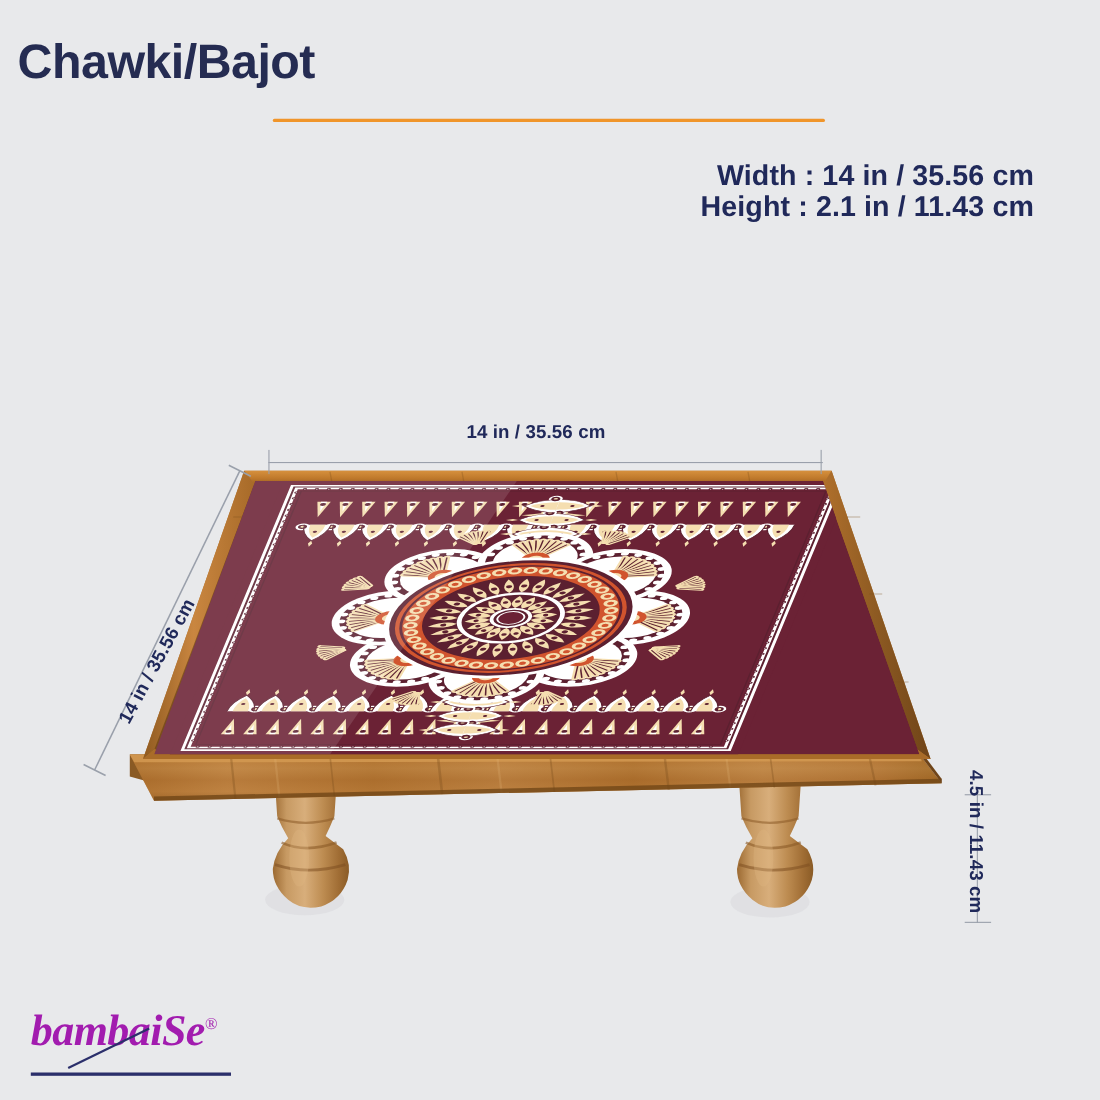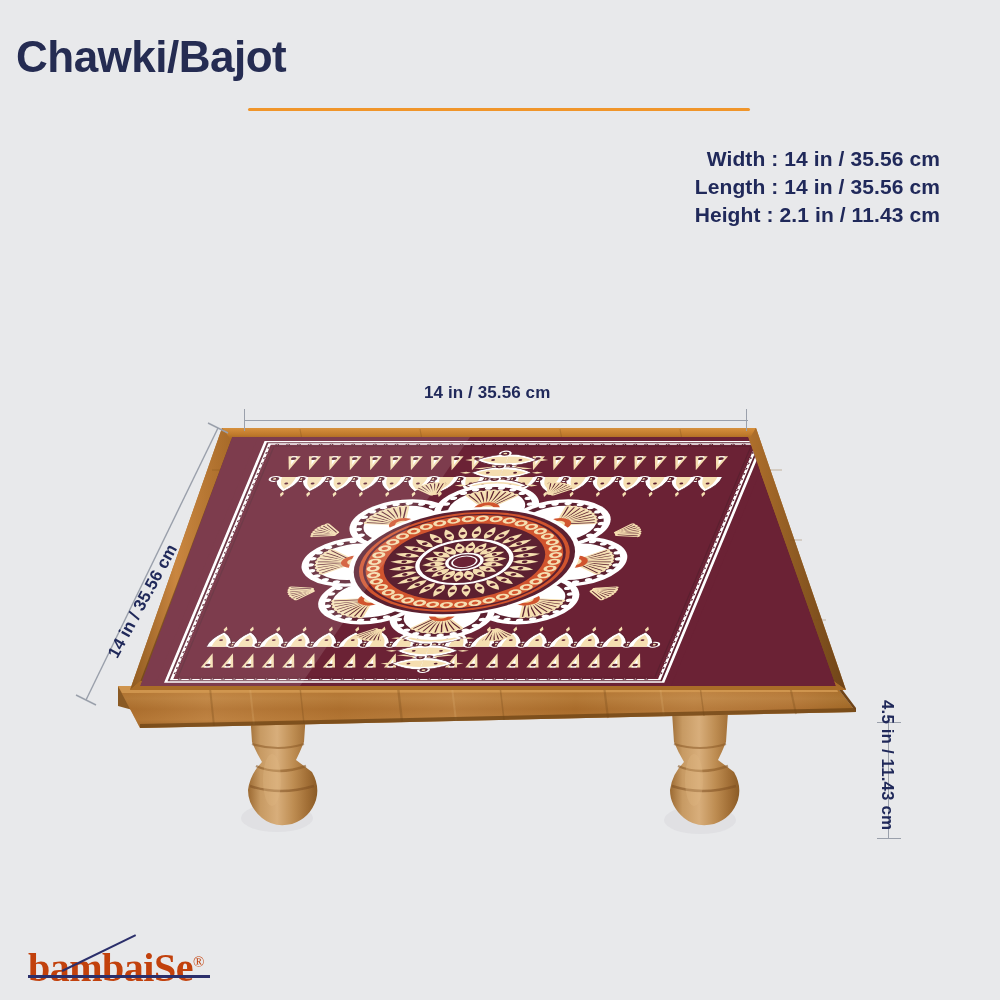--- a/index.html
+++ b/index.html
@@ -23,21 +23,21 @@
   .title-rule{
     position:absolute;left:248px;top:108px;width:502px;height:3px;
     background:#f0952a;border-radius:2px;
   }
 
   
   .specs{
     position:absolute;right:60px;top:145px;
     text-align:right;
     color:#20295a;
-    font-size:21px;font-weight:bold;line-height:28px;
+    font-size:26px;font-weight:bold;line-height:28px;
     letter-spacing:0.1px;
   }
   .specs div{white-space:nowrap;}
 
   
   .dim-line{position:absolute;background:#9aa0ab;}
   .dim-label{
     position:absolute;color:#20295a;
     font-size:17px;font-weight:bold;white-space:nowrap;
     letter-spacing:0.1px;
@@ -60,25 +60,26 @@
   #dim-left-label{
     left:104px;top:652px;
     transform:rotate(-61.5deg);transform-origin:0 0;
   }
 
   
   #table-wrap{position:absolute;left:0;top:0;width:1000px;height:1000px;}
 
   
   .logo{
-    position:absolute;left:28px;bottom:12px;
-    color:#c2410c;
+    position:absolute;left:28px;bottom:43px;
+    color:#a21caf;
     font-family:"Liberation Serif", serif;
     font-size:40px;font-weight:bold;letter-spacing:-0.5px;
     line-height:1;
+    font-style:italic;
   }
   .logo .reg{font-size:15px;vertical-align:super;font-weight:normal;}
   .logo-underline{
     position:absolute;left:28px;bottom:22px;width:182px;height:3px;
     background:#2b2f6b;
   }
   .logo-slash{
     position:absolute;left:62px;bottom:28px;width:82px;height:2px;
     background:#2b2f6b;transform:rotate(-26deg);transform-origin:left center;
   }
@@ -86,21 +87,20 @@
 </head>
 <body>
 
 <div id="stage">
 
   <div class="title">Chawki/Bajot</div>
   <div class="title-rule"></div>
 
   <div class="specs">
     <div>Width : 14 in / 35.56 cm</div>
-    <div>Length : 14 in / 35.56 cm</div>
     <div>Height : 2.1 in / 11.43 cm</div>
   </div>
 
   <div id="table-wrap">
     <svg width="1000" height="1000" viewBox="0 0 1000 1000">
       <defs>
 
         <linearGradient id="apronGrad" x1="0" y1="0" x2="0" y2="1">
           <stop offset="0" stop-color="#c9883f"></stop>
           <stop offset="0.10" stop-color="#b87a33"></stop>

